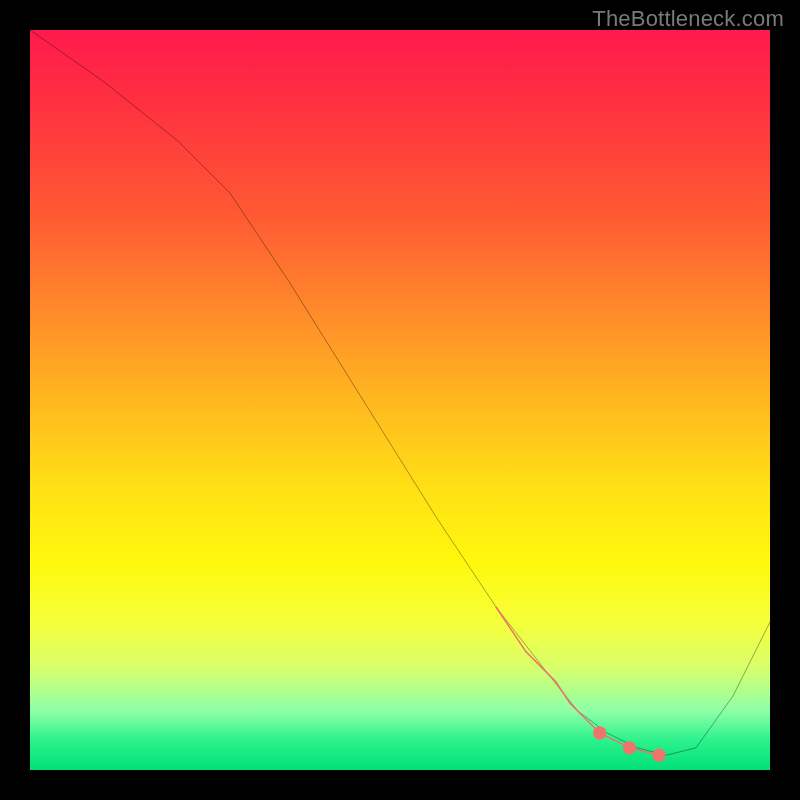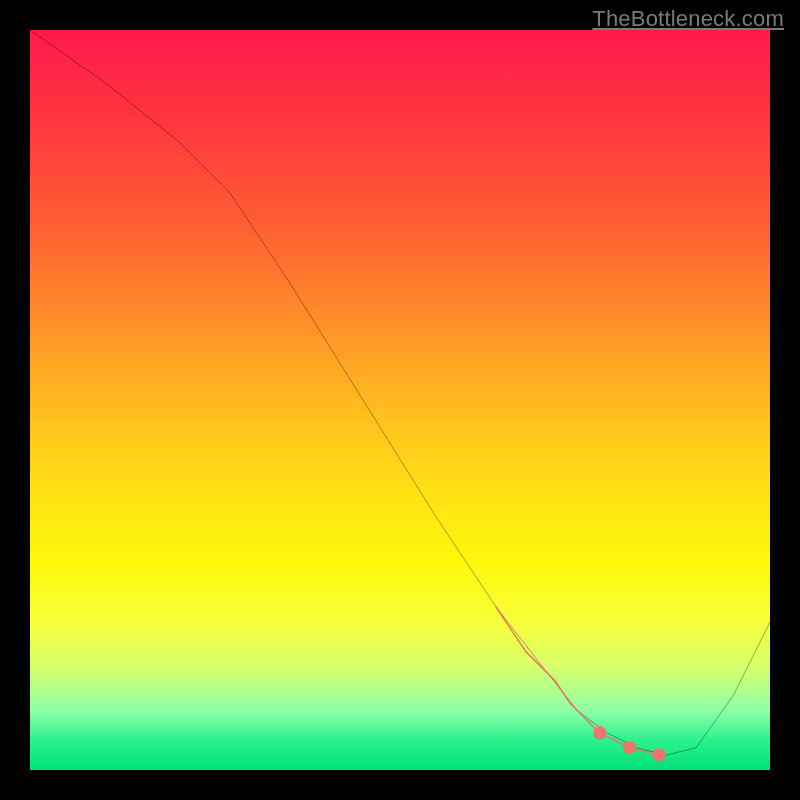--- a/index.html
+++ b/index.html
@@ -51,21 +51,20 @@
     height: 100%;
   }
   .watermark {
     position: absolute;
     top: 6px;
     right: 16px;
     color: #7a7a7a;
     font-size: 22px;
     letter-spacing: 0.2px;
     pointer-events: none;
-    text-decoration: underline;
   }
 </style>
 </head>
 <body>
 
 <div class="stage">
   <div class="watermark">TheBottleneck.com</div>
   <div class="plot">
     <div class="gradient"></div>
     <svg class="curve-svg" viewBox="0 0 100 100" preserveAspectRatio="none">

